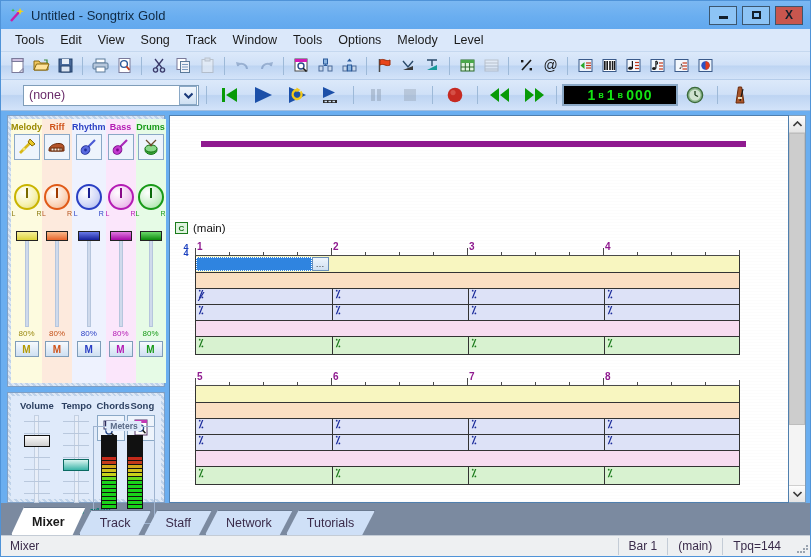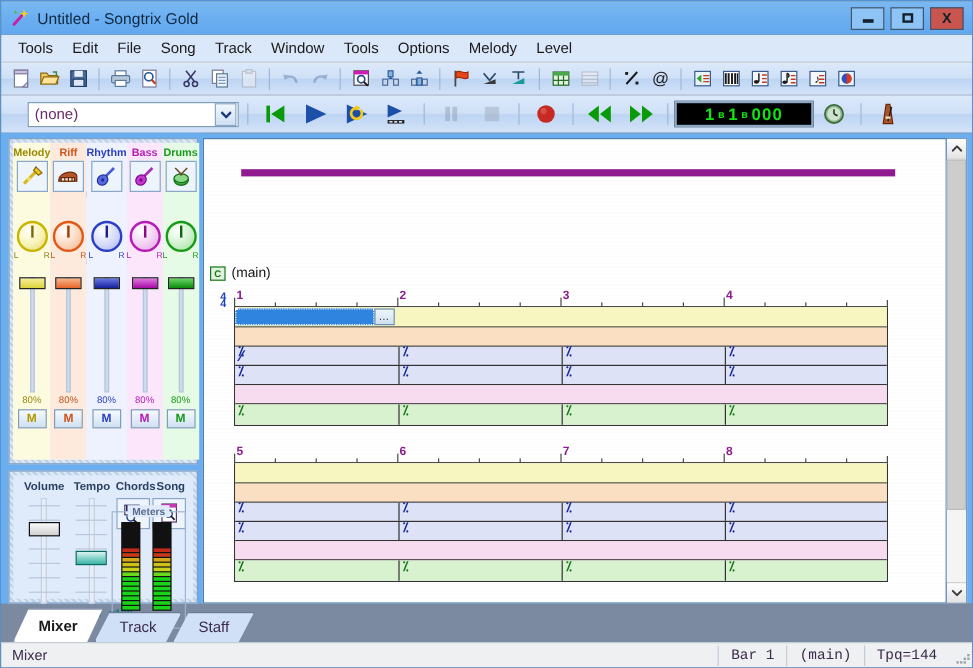--- a/index.html
+++ b/index.html
@@ -234,21 +234,21 @@
   .tab.active{background:#ffffff;font-weight:bold;height:28px;z-index:3;color:#1a1a1a;}
   
   .statusbar{
     flex:0 0 21px;height:21px;background:#eef0f2;border-top:1px solid #c4ccd6;
     display:flex;align-items:center;font-size:12px;color:#3a2b4a;padding:0 2px;
     box-sizing:border-box;
   }
   .st-left{padding-left:7px;flex:1;}
   .st-cell{
     padding:0 10px;border-left:1px solid #c4ccd6;height:17px;display:flex;
-    align-items:center;box-sizing:border-box;font-family:Liberation Mono, monospace;
+    align-items:center;box-sizing:border-box;
   }
   .grip{width:14px;height:14px;margin-left:3px;position:relative;}
   .grip i{position:absolute;width:2px;height:2px;background:#9aa4b0;}
 </style>
 </head>
 <body>
 
 <div class="win">
 
   <div class="titlebar">
@@ -269,21 +269,21 @@
         </div>
       <div class="tbtn close">
           <div class="tb-x">X</div>
         </div>
     </div>
   </div>
 
   <div class="menubar">
     <div class="mi">Tools</div>
     <div class="mi">Edit</div>
-    <div class="mi">File</div>
+    <div class="mi">View</div>
     <div class="mi">Song</div>
     <div class="mi">Track</div>
     <div class="mi">Window</div>
     <div class="mi">Tools</div>
     <div class="mi">Options</div>
     <div class="mi">Melody</div>
     <div class="mi">Level</div>
   </div>
 
   <div class="toolbar">
@@ -993,20 +993,22 @@
             </svg>
         </div>
       </div>
     </div>
   </div>
 
   <div class="tabbar">
     <div class="tab active">Mixer</div>
     <div class="tab">Track</div>
     <div class="tab">Staff</div>
+    <div class="tab">Network</div>
+    <div class="tab">Tutorials</div>
   </div>
 
   <div class="statusbar">
     <div class="st-left">Mixer</div>
     <div class="st-cell">Bar 1</div>
     <div class="st-cell">(main)</div>
     <div class="st-cell">Tpq=144</div>
     <div class="grip">
       <i style="left:9px;top:9px;"></i>
         <i style="left:6px;top:12px;"></i>

